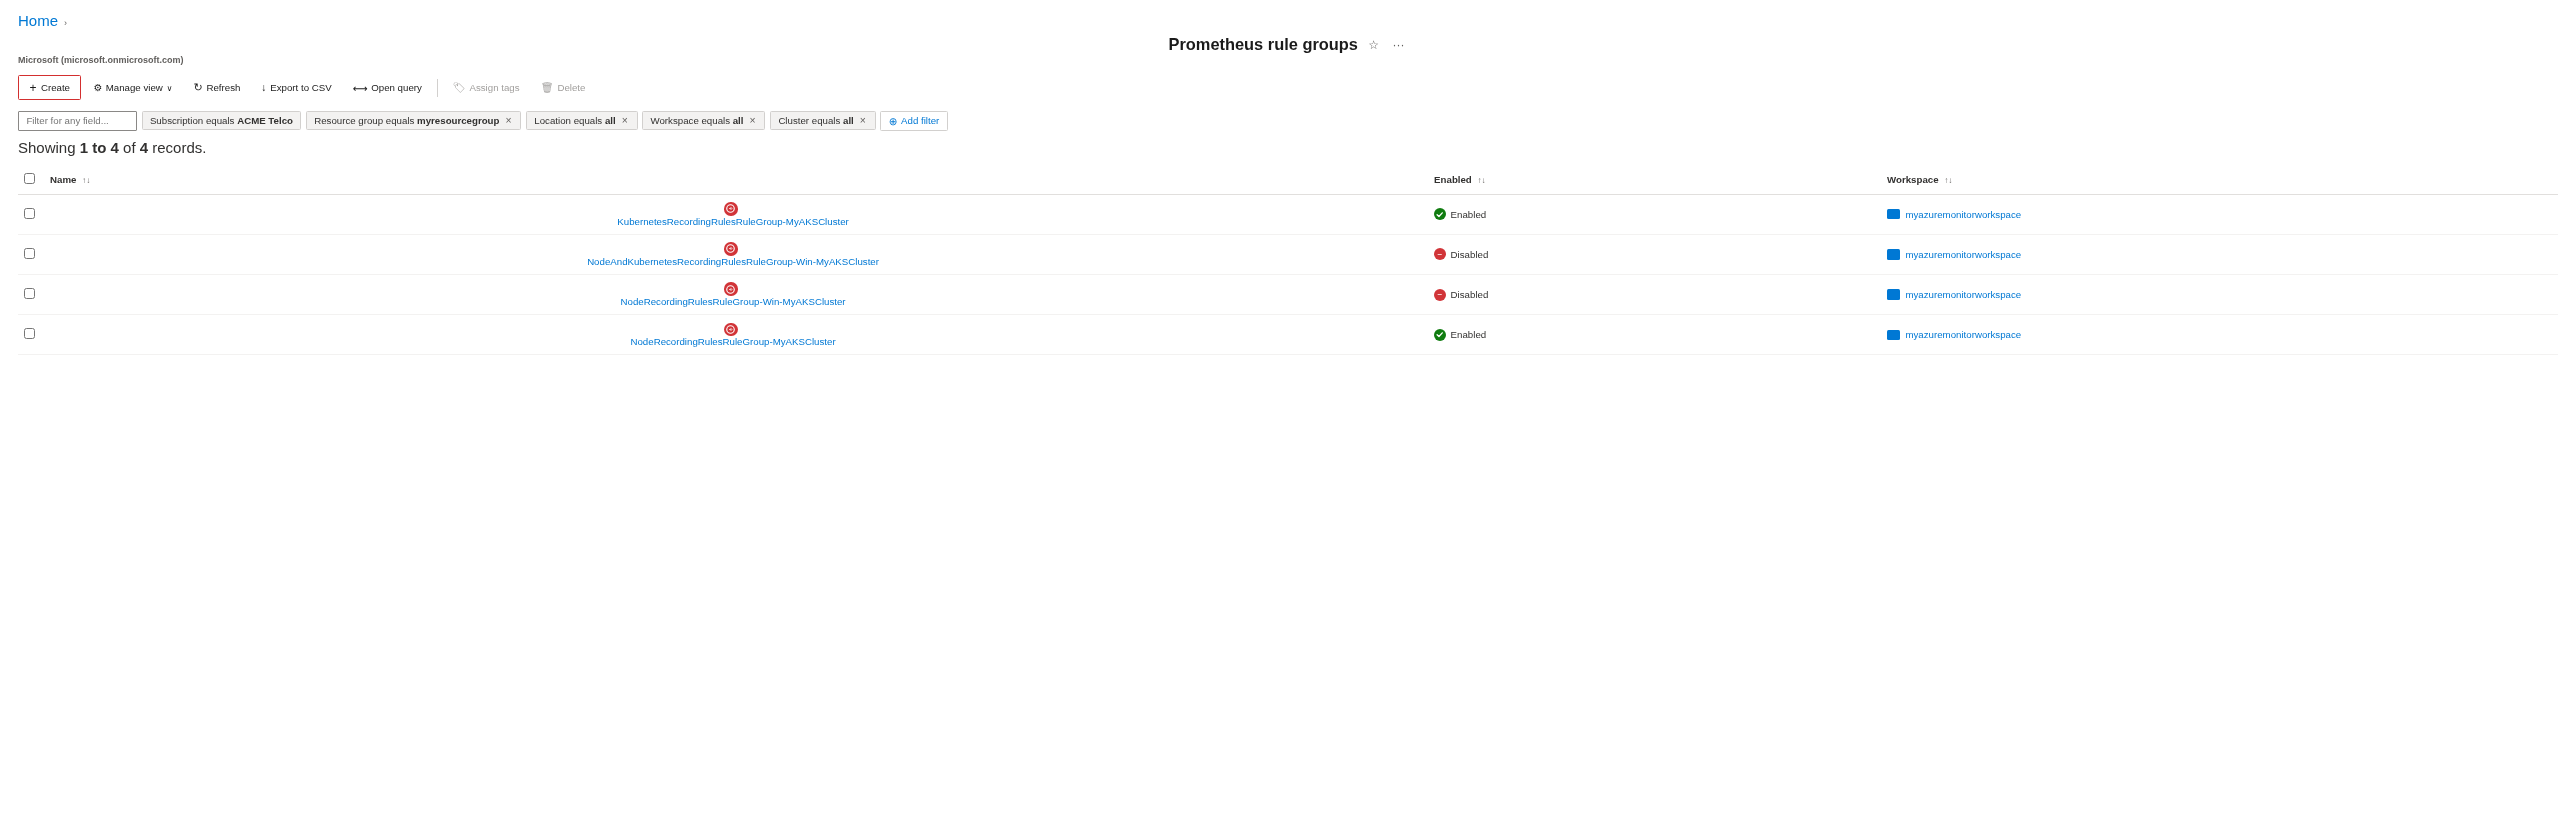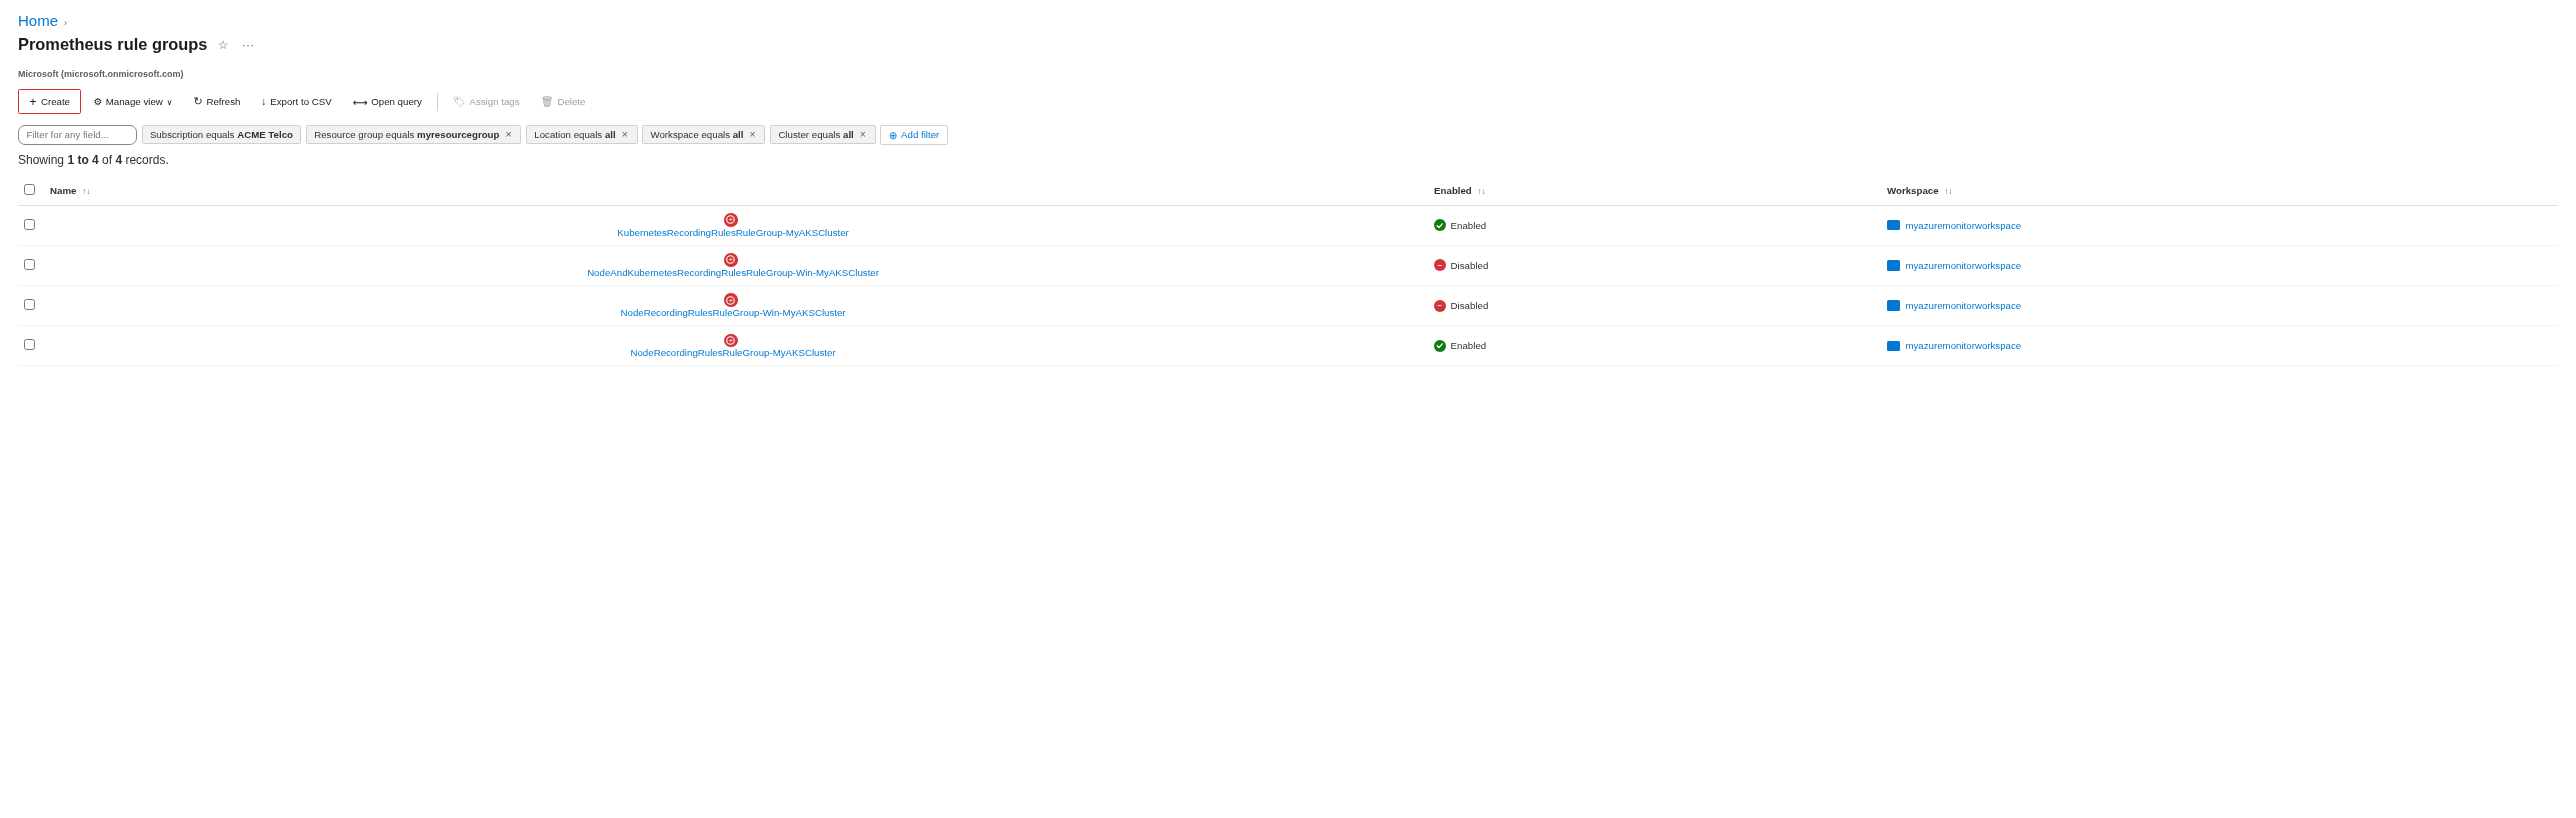--- a/index.html
+++ b/index.html
@@ -7,21 +7,22 @@
       font-family: 'Segoe UI', -apple-system, BlinkMacSystemFont, sans-serif;
       font-size: 10.4px;
       color: #323130;
       background: #fff;
       padding: 12px 18px;
     }
     .page-header {
       display: flex;
       align-items: center;
       gap: 7.4px;
-      margin-bottom: 15px;
+      margin-bottom: 1px;
+      justify-content: center;
     }
     .page-title {
       font-size: 16.4px;
       font-weight: 600;
       color: #1b1b1b;
     }
     .header-icon-btn {
       background: none;
       border: none;
       cursor: pointer;
@@ -81,21 +82,21 @@
       display: flex;
       align-items: center;
       gap: 4.5px;
       flex-wrap: wrap;
       margin-bottom: 7.4px;
     }
     .filter-input {
       border: 0.7px solid #8a8886;
       padding: 3.7px 7.4px;
       font-size: 9.7px;
-      border-radius: 7px;
+      border-radius: 1px;
       width: 119px;
       color: #605e5c;
     }
     .filter-chip {
       display: flex;
       align-items: center;
       gap: 4.5px;
       background: #f3f2f1;
       border: 0.7px solid #d2d0ce;
       border-radius: 1.5px;
@@ -118,21 +119,21 @@
       gap: 3.7px;
       padding: 3px 7.4px;
       border: 0.7px solid #d2d0ce;
       background: #fff;
       font-size: 9.7px;
       color: #0078d4;
       cursor: pointer;
       border-radius: 1.5px;
     }
     .record-count {
-      font-size: 12px;
+      font-size: 15px;
       color: #323130;
       margin-bottom: 10.4px;
     }
     .record-count strong { font-weight: 600; }
     table {
       width: 100%;
       border-collapse: collapse;
     }
     thead tr {
       border-bottom: 0.7px solid #e1dfdd;

